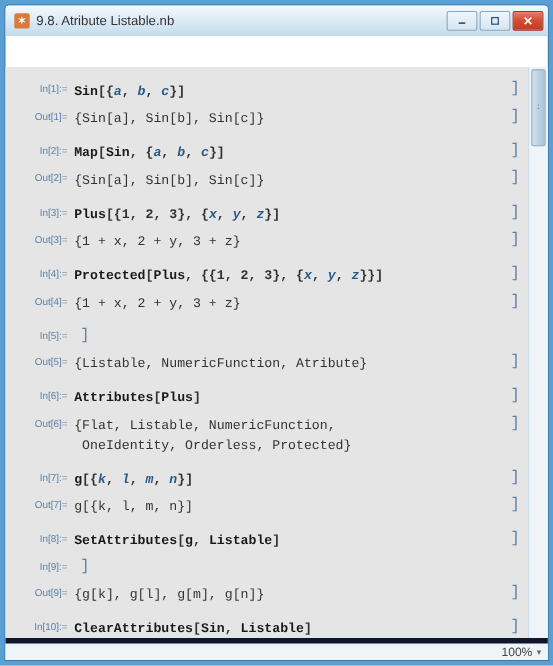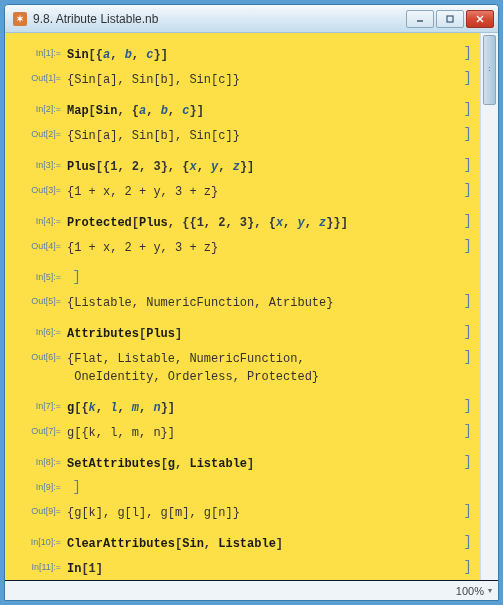--- a/index.html
+++ b/index.html
@@ -59,22 +59,23 @@
 }
 .win-btn.close {
   background: linear-gradient(to bottom, #e77a6a 0%, #d44a32 50%, #c53a24 100%);
   border-color: #a03020;
   color: #fff;
 }
 .win-btn svg { width: 10px; height: 10px; }
 .content-wrap {
   flex: 1;
   display: flex;
-  background: #fde047;
+  background: #e5e5e5;
   overflow: hidden;
+  margin-top: 28px;
 }
 .notebook {
   flex: 1;
   padding: 12px 6px 12px 4px;
   overflow-y: auto;
   font-family: "Courier New", monospace;
   font-size: 12px;
 }
 .scroll-gutter {
   width: 18px;
@@ -136,21 +137,21 @@
 }
 .in-cell .expr { font-weight: bold; }
 .fn { color: #1a1a1a; }
 .var { color: #2a5a8a; font-style: italic; }
 .num { color: #333; }
 .out-cell .expr { color: #333; }
 .group-gap { height: 6px; }
 .statusbar {
   height: 20px;
   background: #eef4f8;
-  border-top: 1px solid #0f172a;
+  border-top: 5px solid #0f172a;
   display: flex;
   justify-content: flex-end;
   align-items: center;
   padding: 0 6px;
   font-size: 11px;
   color: #444;
 }
 .zoom { display: flex; align-items: center; gap: 4px; }
 .zoom-arrow { font-size: 8px; color: #666; }
 </style>

